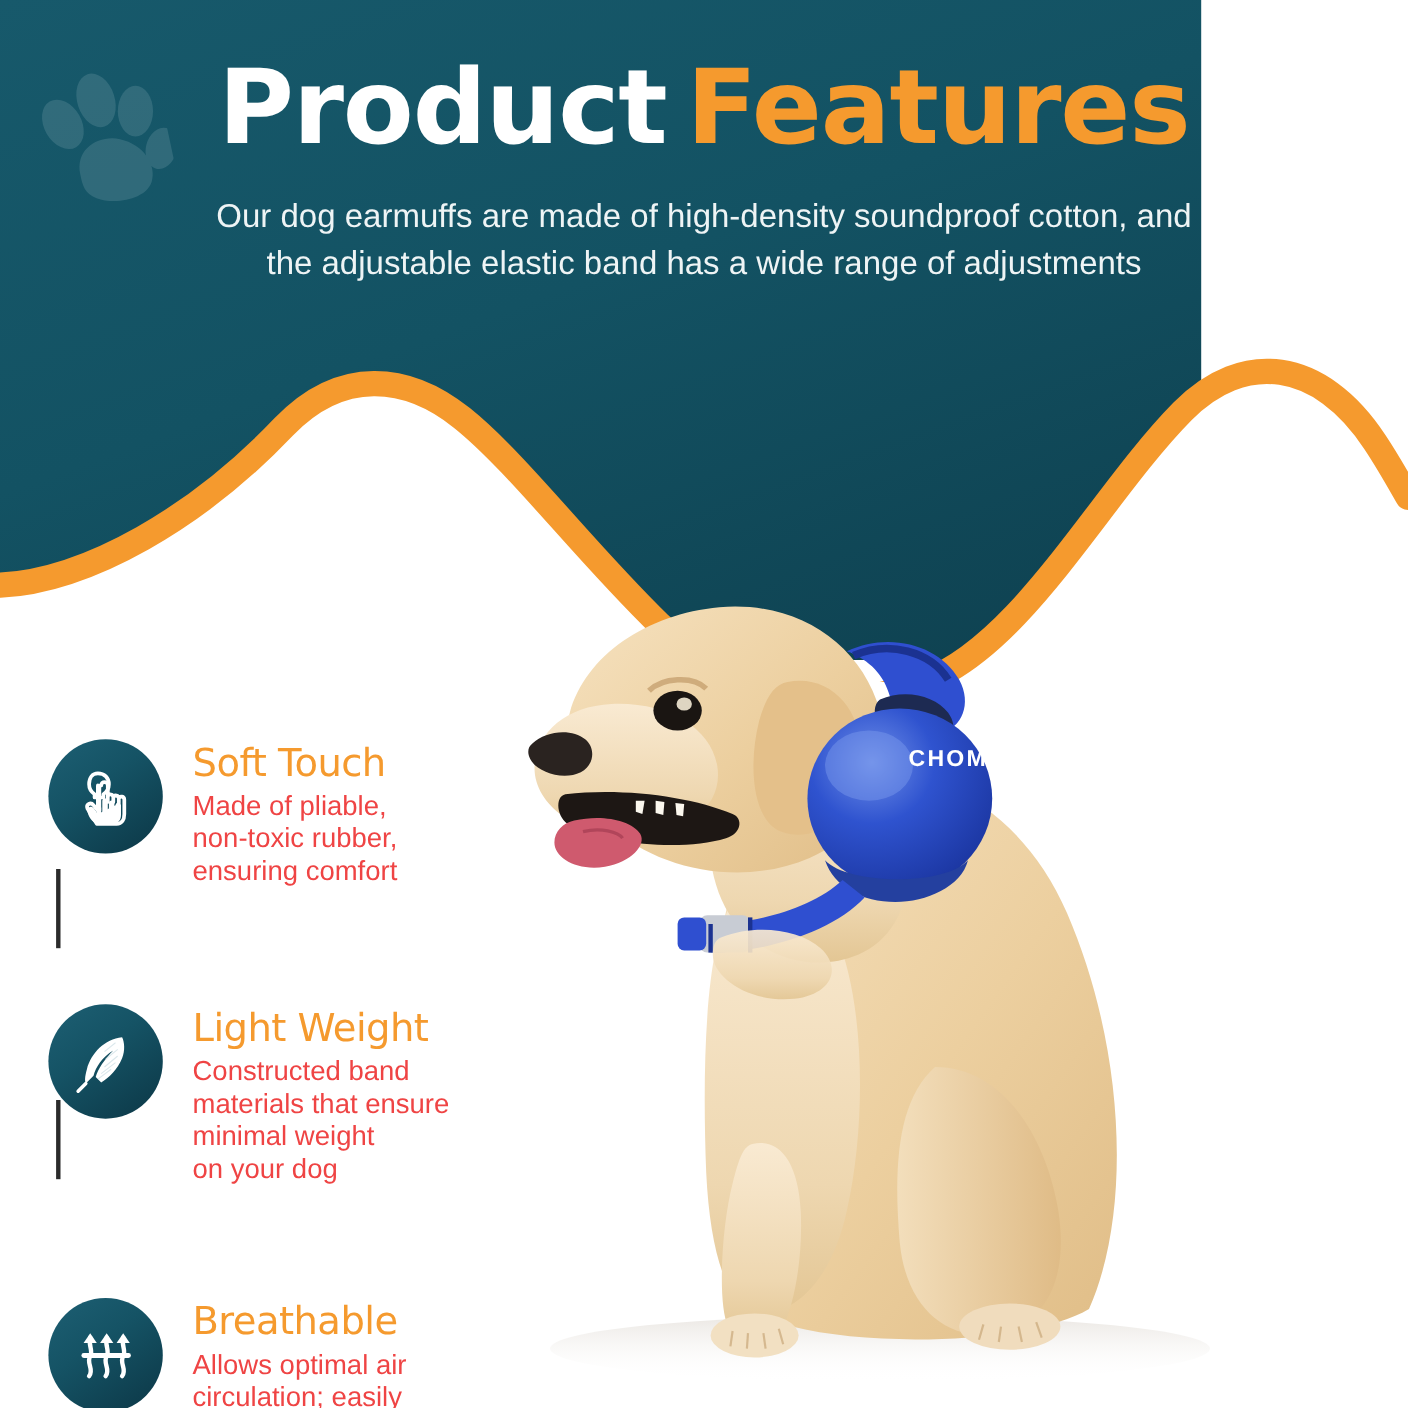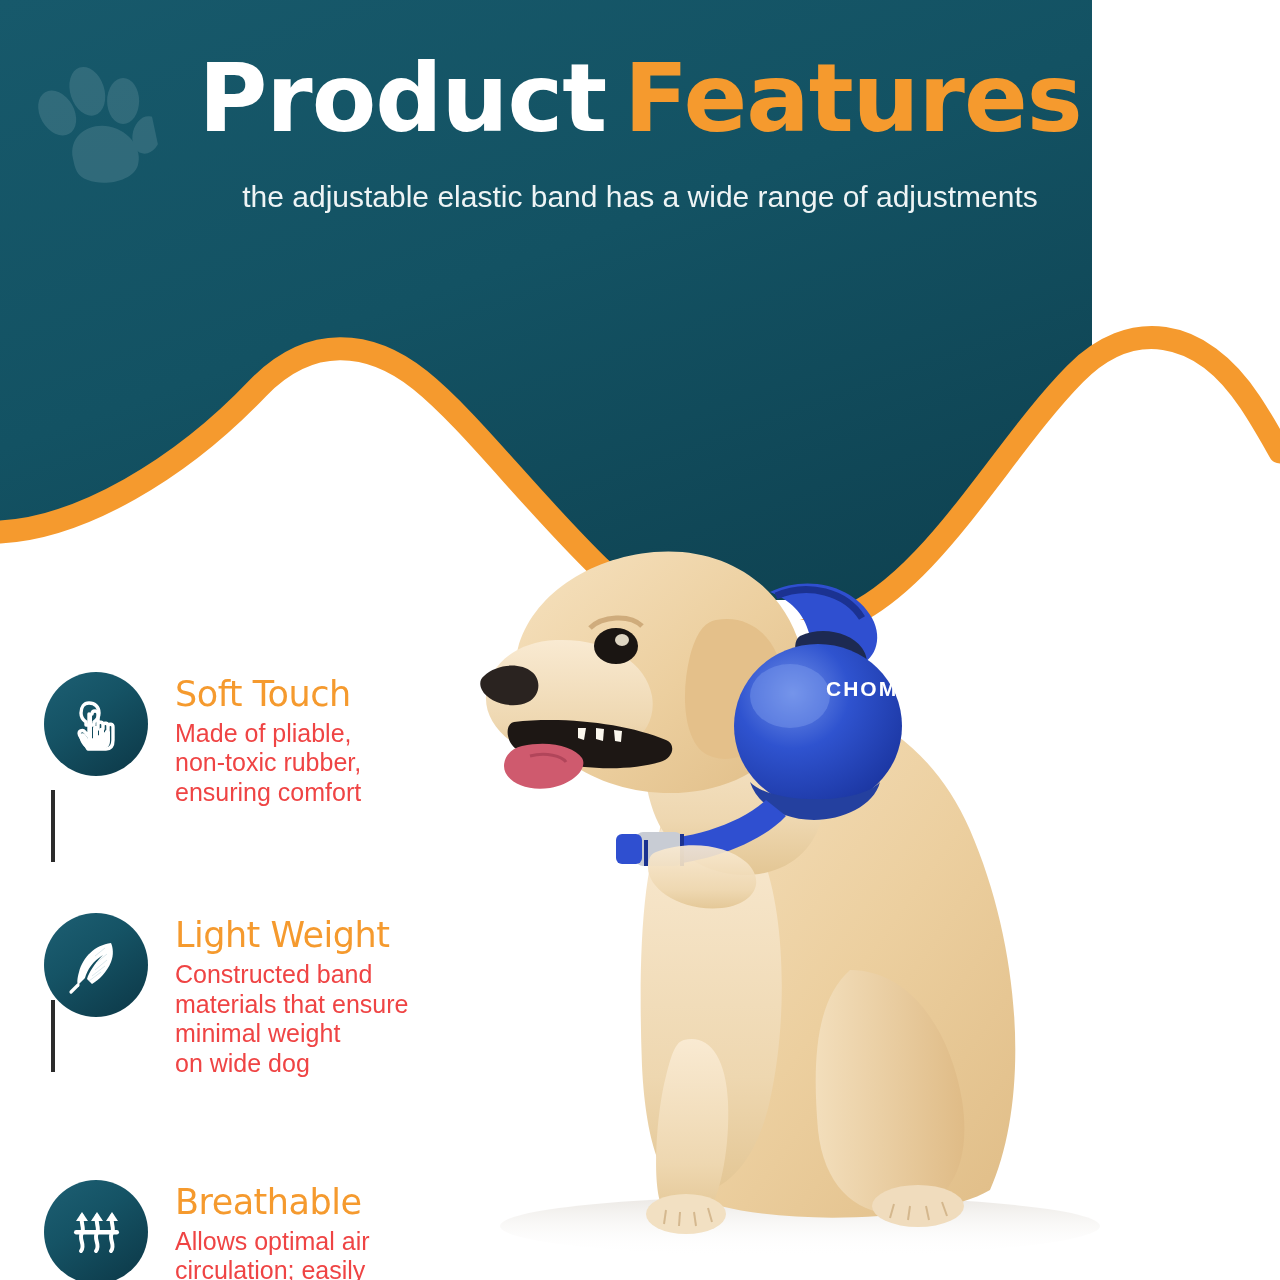--- a/index.html
+++ b/index.html
@@ -183,20 +183,21 @@
         <ellipse cx="111" cy="88" rx="14" ry="19" fill="#6f9aa6" transform="rotate(26 111 88)"></ellipse>
         <path d="M34 96 C34 72 58 64 76 72 C96 81 104 102 96 116 C88 130 60 130 44 120 C34 114 34 106 34 96 Z" fill="#6f9aa6"></path>
       </svg>
     </div>
 
     <div class="title">
       <span class="word-a">Product</span><span class="word-b">Features</span>
     </div>
 
     <div class="subtitle">
+      <span class="line">Our dog earmuffs are made of high-density soundproof cotton, and</span>
       <span class="line">the adjustable elastic band has a wide range of adjustments</span>
     </div>
   </div>
 
   <div class="wave-wrap">
     <svg width="1280" height="300" viewBox="0 0 1280 300" preserveAspectRatio="none">
       <path d="M0 300 L0 212 C80 208 180 150 258 68 C310 14 370 20 420 60 C470 100 530 180 600 248 C680 322 760 330 840 300 C930 266 1000 130 1075 54 C1130 -2 1200 6 1250 82 C1262 100 1272 118 1280 132 L1280 300 Z" fill="#ffffff"></path>
       <path d="M0 212 C80 208 180 150 258 68 C310 14 370 20 420 60 C470 100 530 180 600 248 C680 322 760 330 840 300 C930 266 1000 130 1075 54 C1130 -2 1200 6 1250 82 C1262 100 1272 118 1280 132" fill="none" stroke="#F59A2E" stroke-width="23" stroke-linecap="round"></path>
     </svg>
   </div>
@@ -342,21 +343,21 @@
             <path d="M36 38 L24 47"></path>
           </g>
         </svg>
       </div>
       <div class="feature-text">
         <div class="feature-title">Light Weight</div>
         <div class="feature-desc">
           <span class="line">Constructed band</span>
           <span class="line">materials that ensure</span>
           <span class="line">minimal weight</span>
-          <span class="line">on wide dog</span>
+          <span class="line">on your dog</span>
         </div>
       </div>
     </div>
 
     <div class="feature" style="margin-top:102px;">
       <div class="icon-circle">
         <svg width="58" height="58" viewBox="0 0 58 58">
           <g fill="none" stroke="#ffffff" stroke-width="4" stroke-linecap="round" stroke-linejoin="round">
             <path d="M14 48 C19 42 11 36 15 30 C18 25 13 20 15 13"></path>
             <path d="M29 48 C34 42 26 36 30 30 C33 25 28 20 30 13"></path>

